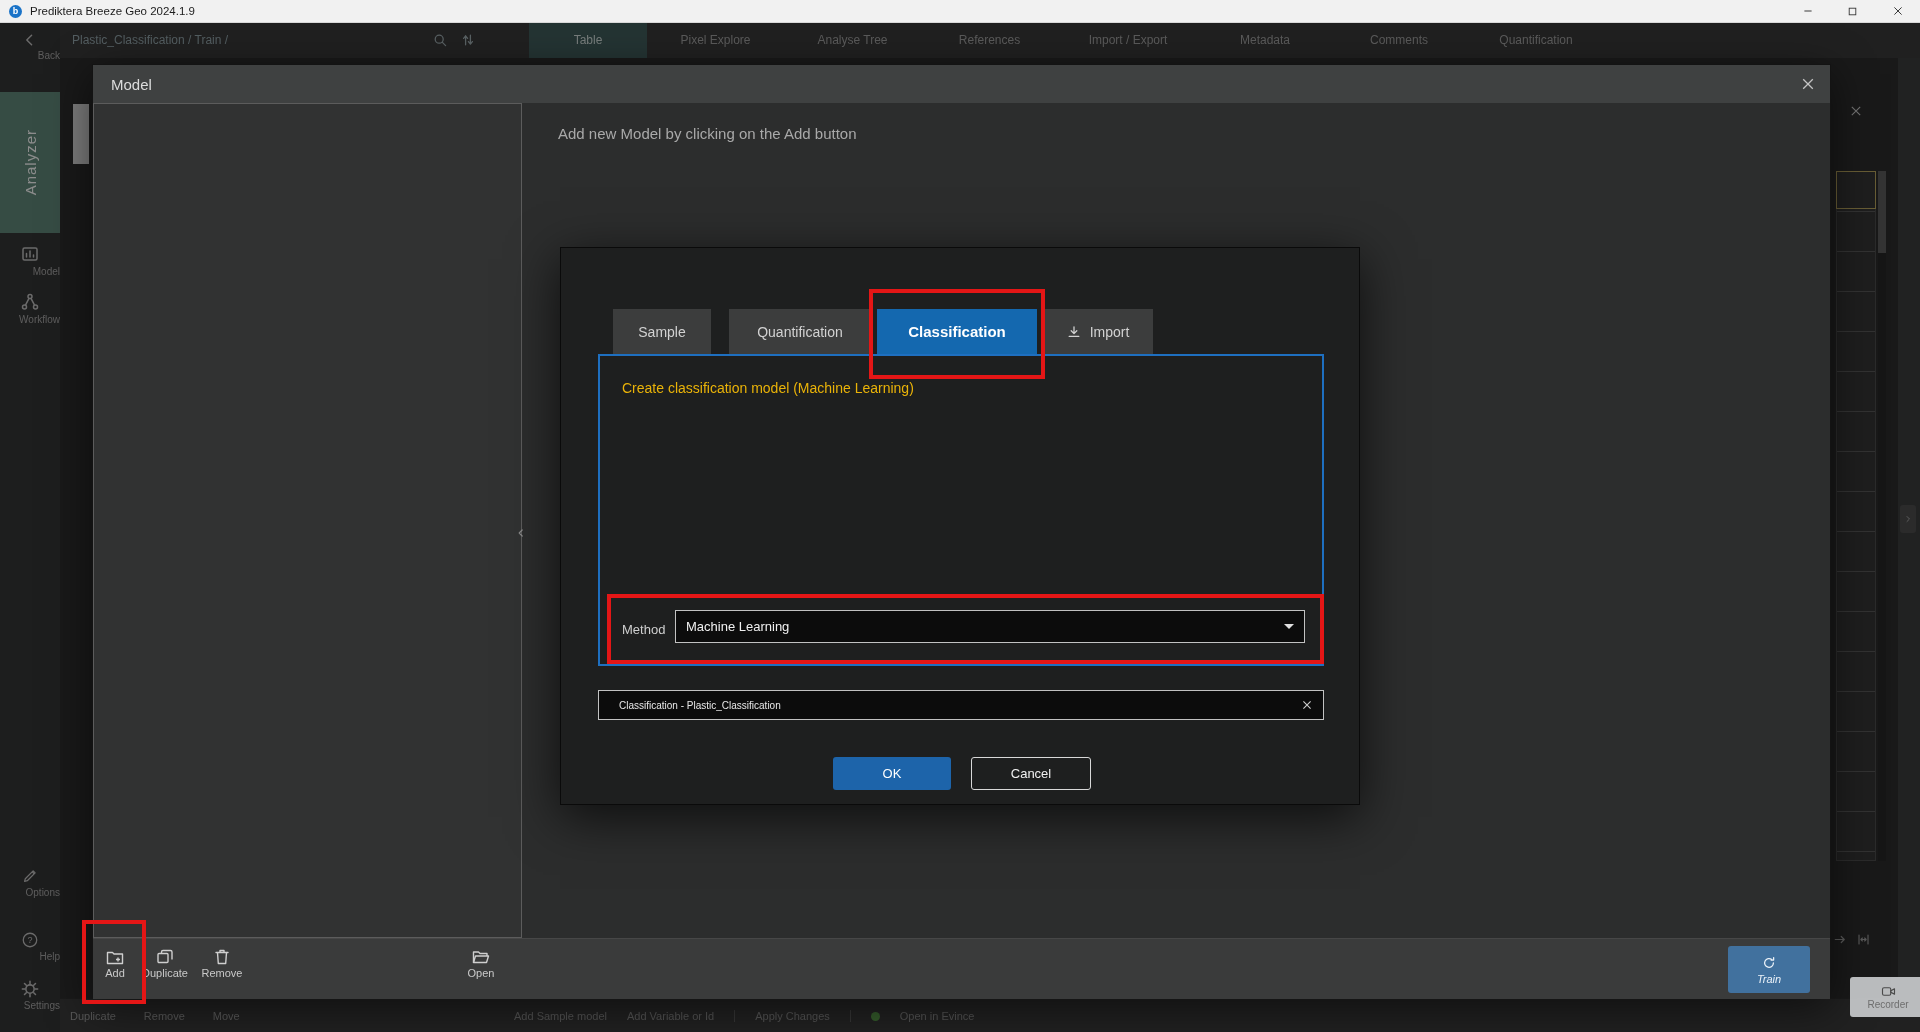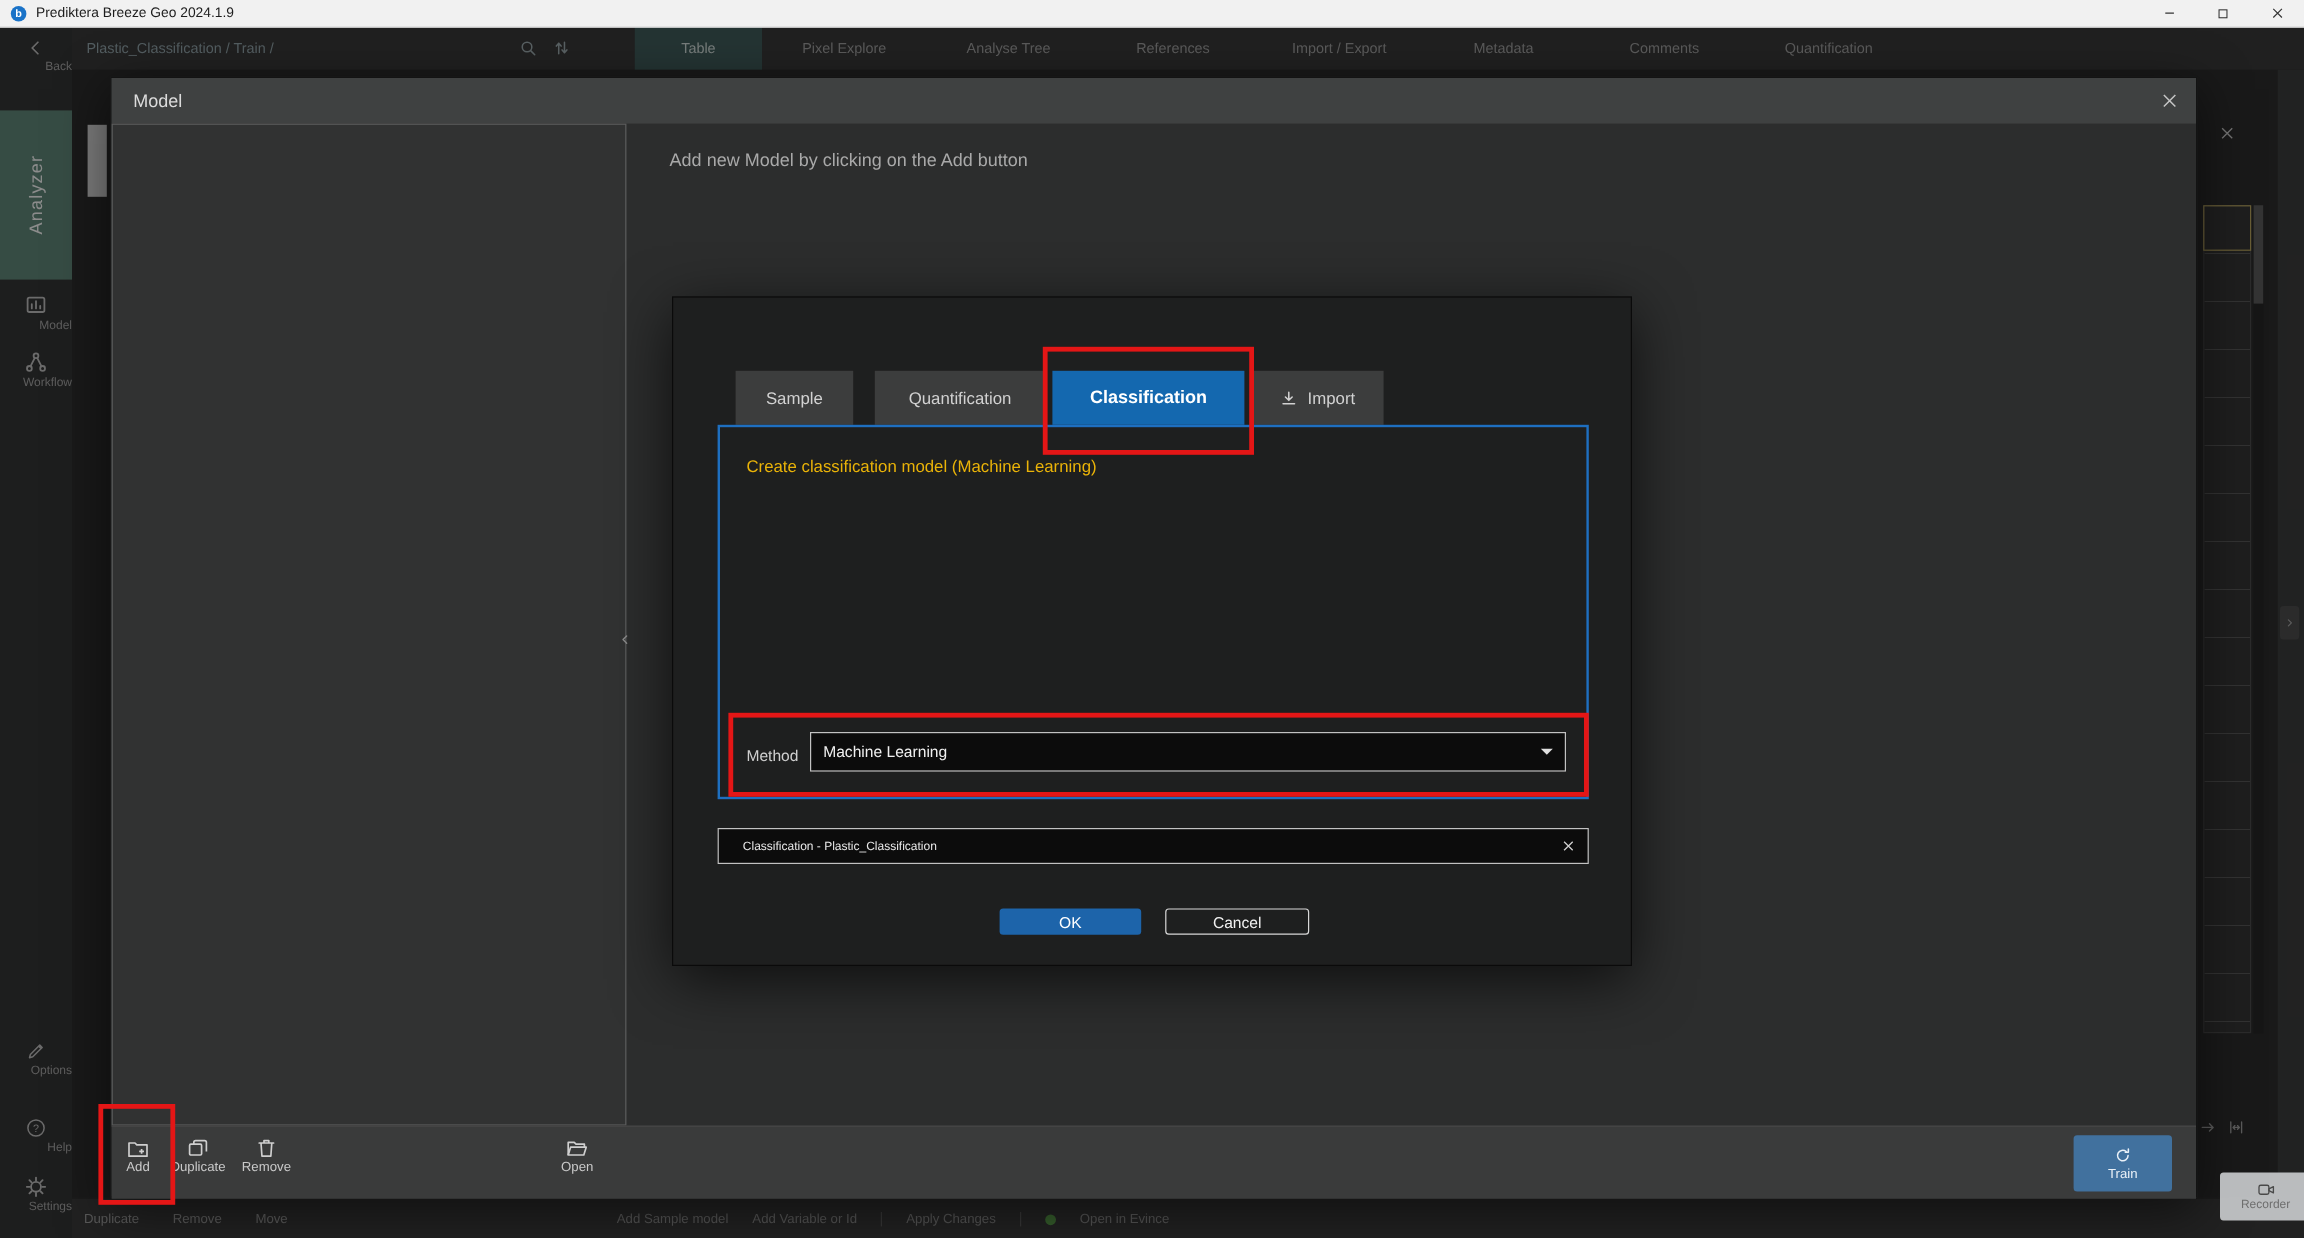--- a/index.html
+++ b/index.html
@@ -54,39 +54,39 @@
   .mdialog{position:absolute;left:92px;top:64px;width:1739px;height:934px;background:#2c2d2d;border:1px solid #131313;box-shadow:0 10px 40px rgba(0,0,0,.55);z-index:30;box-sizing:border-box;}
   .md-header{height:38px;background:#3f4141;display:flex;align-items:center;}
   .md-title{margin-left:18px;font-size:15px;color:#dcdcdc;}
   .md-close{margin-left:auto;margin-right:14px;color:#c4c4c4;}
   .md-panel{position:absolute;left:0;top:38px;width:429px;height:835px;background:#313232;border:1px solid #5c5c5c;box-sizing:border-box;}
   .md-msg{position:absolute;left:465px;top:60px;font-size:15px;color:#a9a9a9;}
   .md-collapse{position:absolute;left:422px;top:462px;color:#8a8a8a;}
   .md-toolbar{position:absolute;left:0;top:873px;width:1737px;height:60px;background:#3a3b3b;border-top:1px solid #474747;}
   .tbbtn{position:absolute;top:8px;text-align:center;color:#c9c9c9;font-size:11px;cursor:default;}
   .tbbtn .sb-ico{color:#cfcfcf;}
-  .train{position:absolute;left:1635px;top:7px;width:82px;height:47px;background:#41719e;border-radius:3px;color:#eaf1f8;display:flex;flex-direction:column;align-items:center;justify-content:center;gap:2px;font-size:11px;}
+  .train{position:absolute;left:1635px;top:7px;width:82px;height:47px;background:#41719e;border-radius:3px;color:#eaf1f8;display:flex;flex-direction:column;align-items:center;justify-content:center;gap:2px;font-size:11px;font-style:italic;}
 
   
   .ndialog{position:absolute;left:560px;top:247px;width:800px;height:558px;background:#1e1f1f;border:1px solid #0a0a0a;box-shadow:0 12px 48px rgba(0,0,0,.7);z-index:35;box-sizing:border-box;}
   .nd-header{height:43px;background:#262727;display:flex;align-items:center;border-bottom:1px solid #161616;}
   .nd-title{margin-left:20px;font-size:15px;color:#ececec;}
   .nd-close{margin-left:auto;margin-right:16px;color:#cccccc;}
   .nd-tabs{position:absolute;left:52px;top:61px;height:45px;display:flex;}
   .nd-tab{height:45px;display:flex;align-items:center;justify-content:center;background:#3c3d3d;color:#d2d2d2;font-size:14px;gap:8px;}
   .nd-tab.sel{background:#1468af;color:#ffffff;font-weight:bold;font-size:15px;}
   .nd-box{position:absolute;left:37px;top:106px;width:726px;height:312px;border:2px solid #1e6fc0;box-sizing:border-box;}
   .nd-desc{position:absolute;left:22px;top:24px;font-size:14px;color:#eab308;}
   .nd-method-label{position:absolute;left:22px;top:266px;font-size:13px;color:#cfcfcf;}
   .nd-select{position:absolute;left:75px;top:254px;width:630px;height:33px;background:#0c0c0c;border:1px solid #c2c2c2;box-sizing:border-box;display:flex;align-items:center;color:#f0f0f0;font-size:13px;padding:0 10px;}
   .nd-caret{margin-left:auto;width:0;height:0;border:5px solid transparent;border-top-color:#e0e0e0;margin-top:5px;}
   .nd-name{position:absolute;left:37px;top:442px;width:726px;height:30px;background:#0c0c0c;border:1px solid #c2c2c2;box-sizing:border-box;display:flex;align-items:center;}
   .nd-name input{flex:1;background:transparent;border:none;color:#e8e8e8;font-size:10px;padding:0 20px;outline:none;font-family:"Liberation Sans",sans-serif;}
   .nd-clear{color:#d0d0d0;margin-right:10px;}
-  .nd-btn{position:absolute;top:509px;height:22px;border-radius:3px;display:flex;align-items:center;justify-content:center;font-size:13px;box-sizing:border-box;}
+  .nd-btn{position:absolute;top:509px;height:33px;border-radius:3px;display:flex;align-items:center;justify-content:center;font-size:13px;box-sizing:border-box;}
   .nd-ok{left:272px;width:118px;background:#1d64aa;color:#fff;}
   .nd-cancel{left:410px;width:120px;background:#1e1f1f;border:1px solid #d8d8d8;color:#f0f0f0;}
 
   
   .recorder{position:absolute;left:1822px;top:977px;width:76px;height:40px;background:rgba(200,202,204,0.92);border-radius:3px;z-index:40;display:flex;flex-direction:column;align-items:center;justify-content:center;color:#4a4a4a;margin-left:28px;}
   .recorder .lbl{font-size:10px;color:#6e6e6e;margin-top:1px;}
 
   
   .annot{position:absolute;border:4px solid #e41616;z-index:60;pointer-events:none;}
   #annot-tab{left:869px;top:289px;width:168px;height:82px;}
@@ -129,21 +129,21 @@
             <path d="M13 13l4 4"></path>
           </svg>
       </span>
       <span>
         <svg width="16" height="16" viewBox="0 0 20 20" fill="none" stroke="currentColor" stroke-width="1.6" stroke-linecap="round" stroke-linejoin="round">
             <path d="M7 16V5M7 5L4.5 8M7 5l2.5 3M13 4v11M13 15l-2.5-3M13 15l2.5-3"></path>
           </svg>
       </span>
     </div>
     <div class="toptabs">
-      <div class="toptab sel" style="width:106px">Table</div>
+      <div class="toptab sel" style="width:118px">Table</div>
       <div class="toptab" style="width:137px">Pixel Explore</div>
       <div class="toptab" style="width:137px">Analyse Tree</div>
       <div class="toptab" style="width:137px">References</div>
       <div class="toptab" style="width:140px">Import / Export</div>
       <div class="toptab" style="width:134px">Metadata</div>
       <div class="toptab" style="width:134px">Comments</div>
       <div class="toptab" style="width:140px">Quantification</div>
     </div>
   </div>
 

